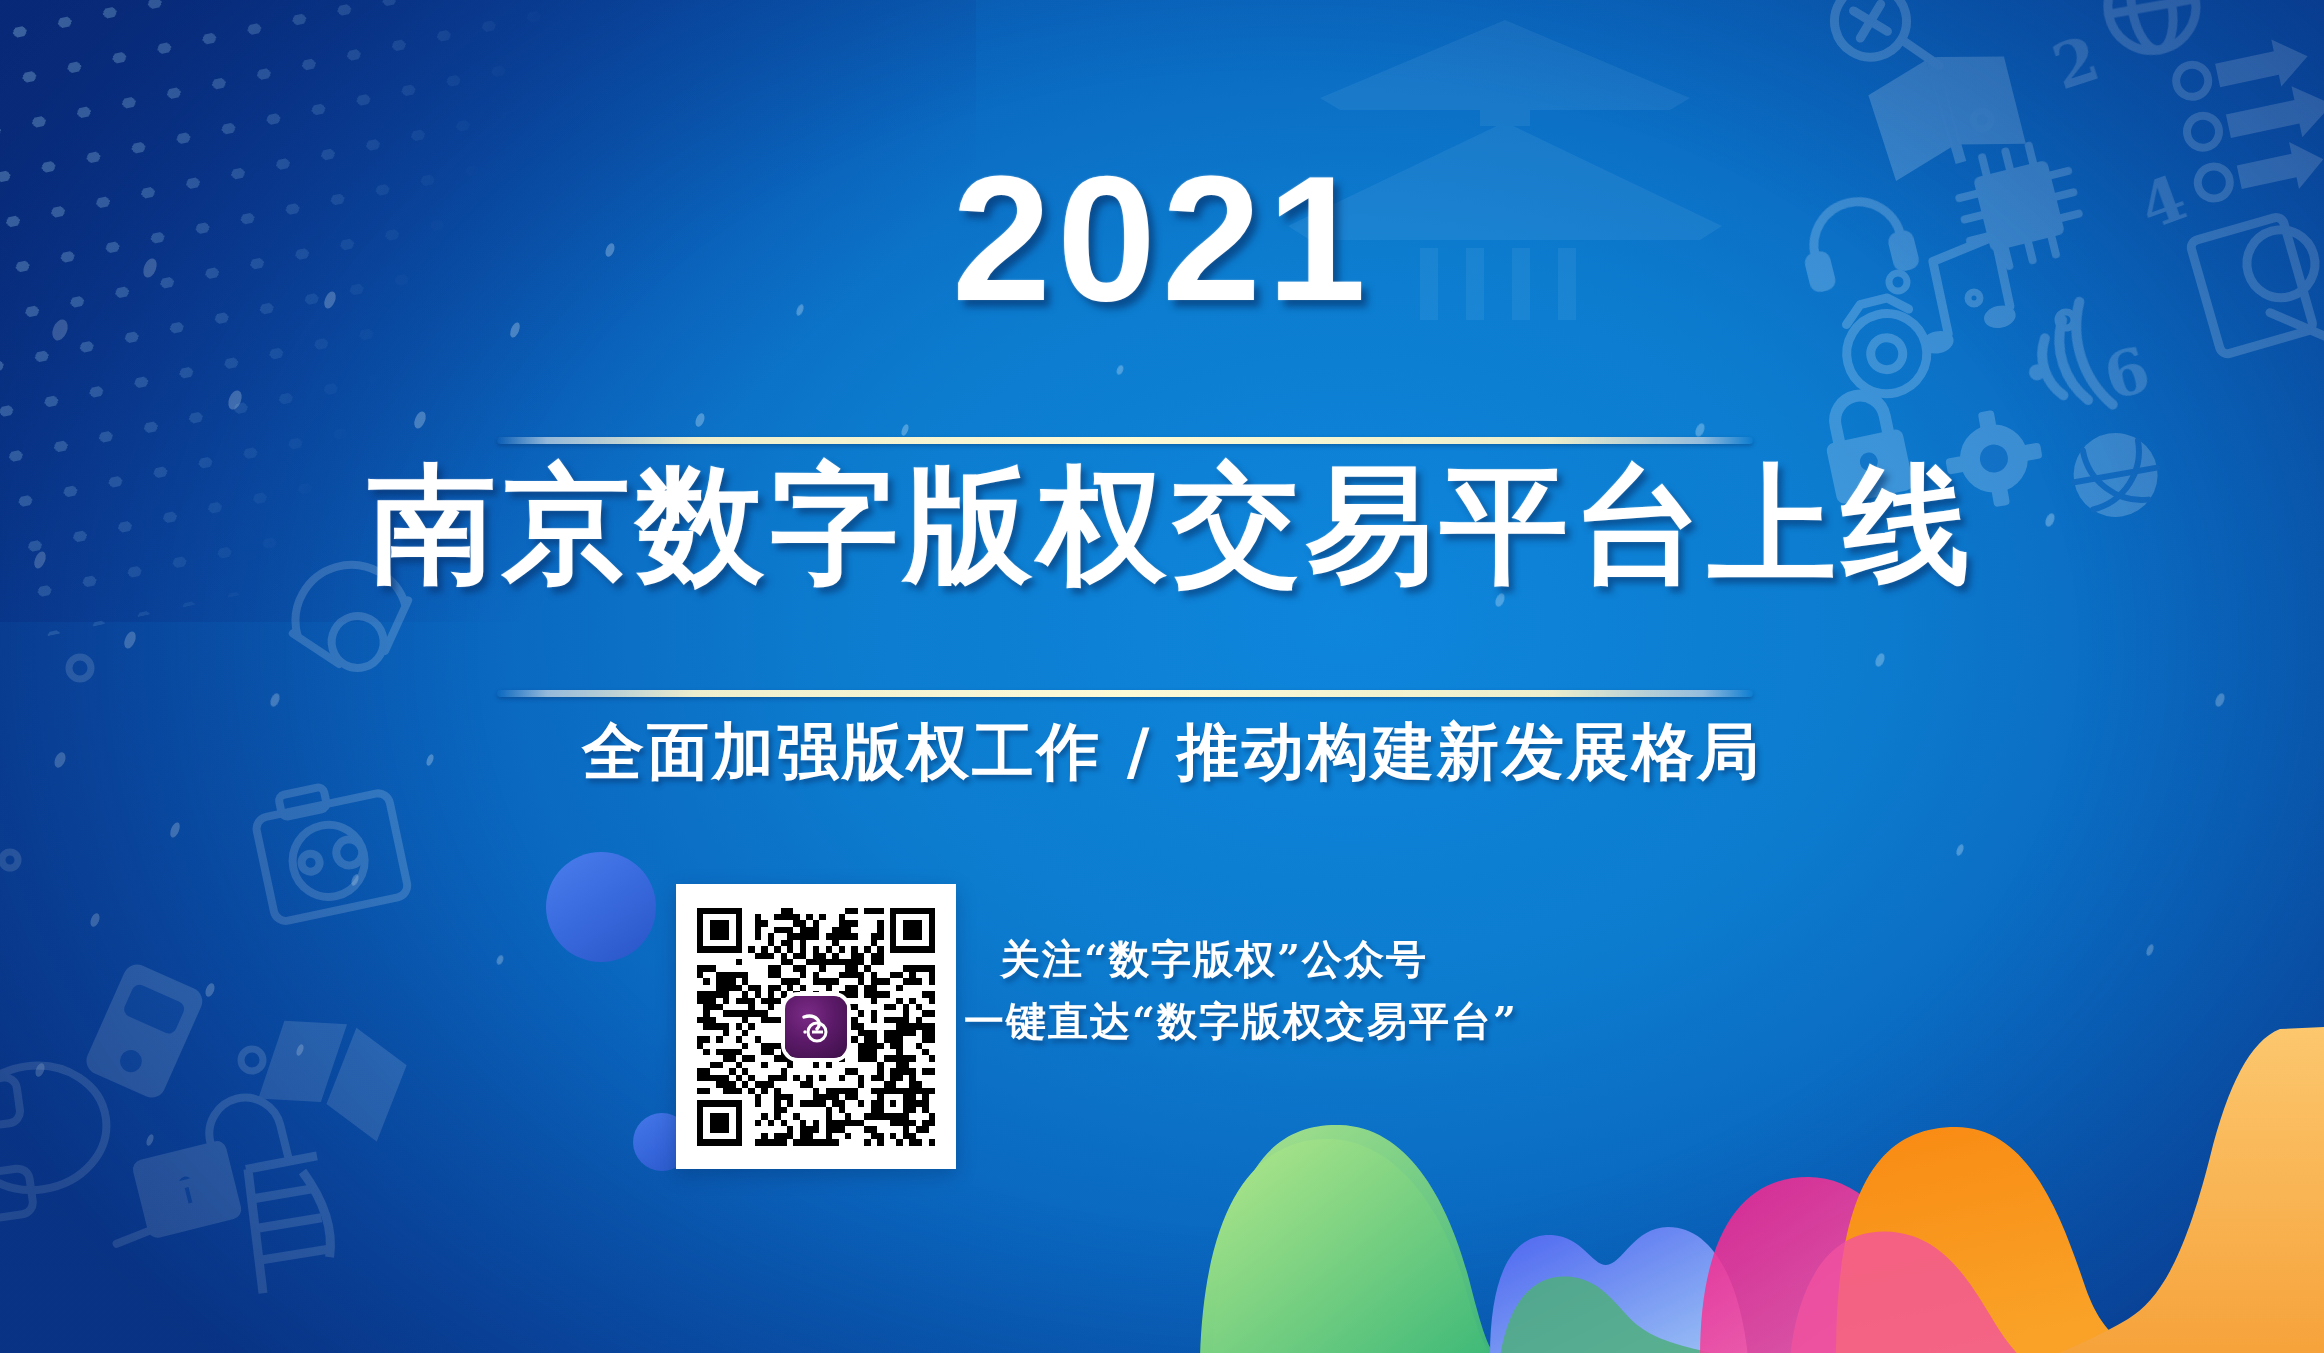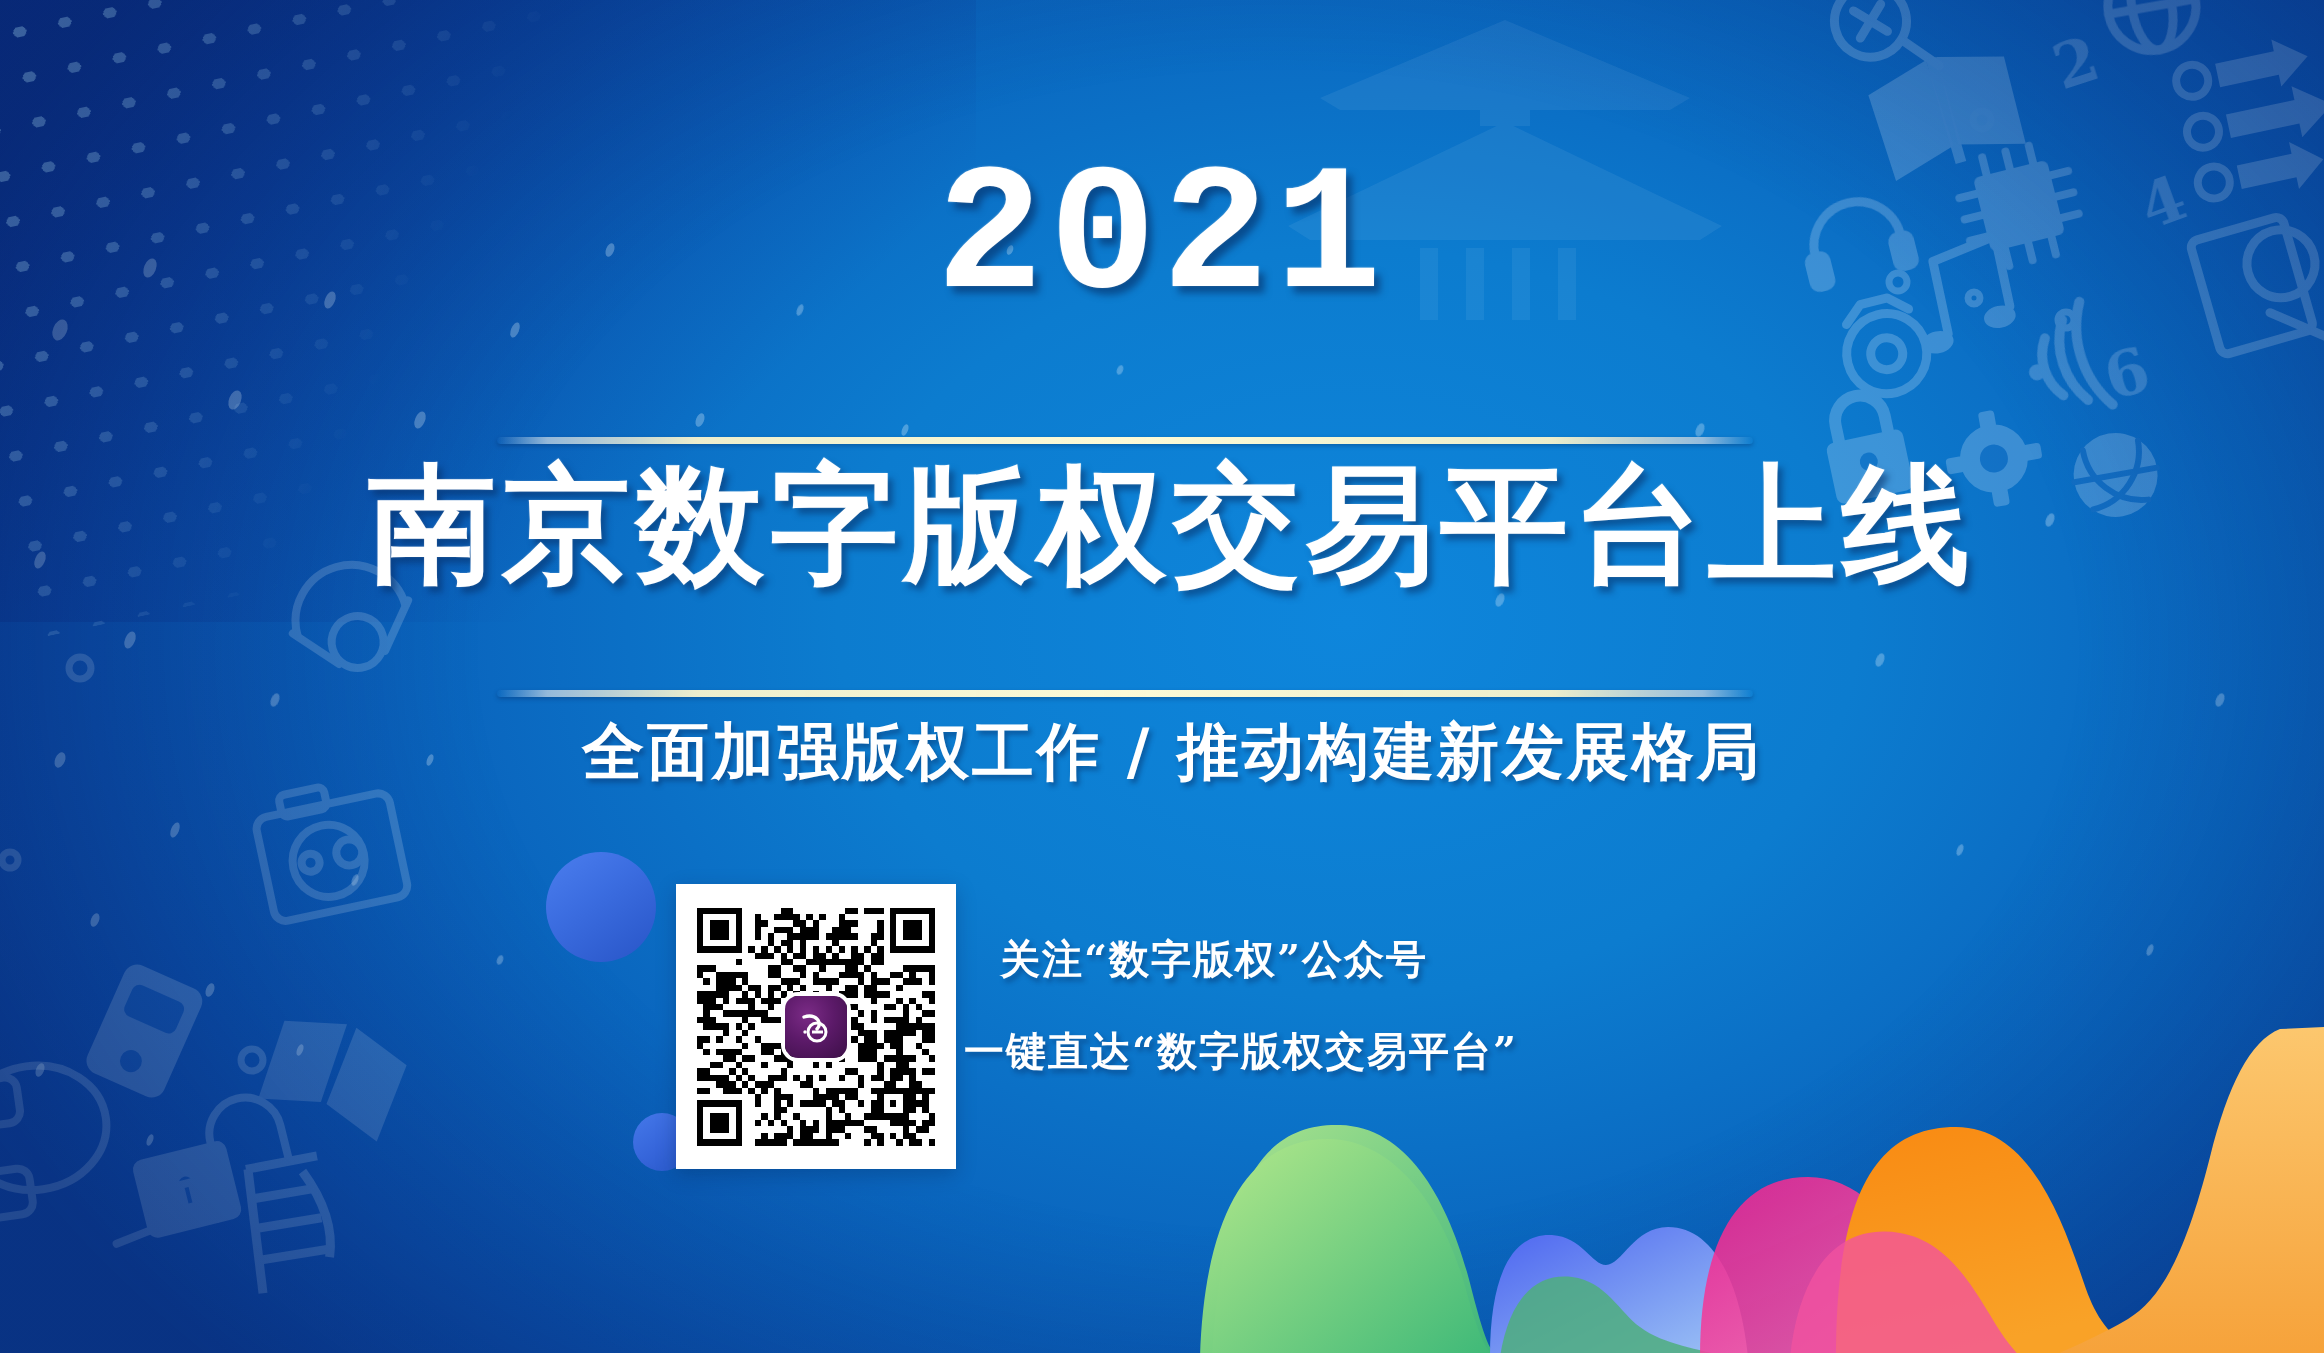--- a/index.html
+++ b/index.html
@@ -50,21 +50,21 @@
 
   
   .blobs{position:absolute;left:0;bottom:-4px;width:100%;height:330px;pointer-events:none;}
 
   
   .content{position:absolute;inset:0;}
 
   .year{
     position:absolute;left:0;right:0;top:150px;
     text-align:center;
-    font-family:Liberation Mono, monospace;
+    font-family:Liberation Sans, sans-serif;
     font-weight:700;
     font-size:178px;line-height:1;
     letter-spacing:6px;
     color:#ffffff;
     text-shadow:6px 7px 7px rgba(6,40,92,.55), 0 0 2px rgba(255,255,255,.5);
   }
 
   .rule{
     position:absolute;height:7px;left:497px;width:1256px;border-radius:4px;
     background:linear-gradient(90deg,
@@ -136,21 +136,21 @@
   .qr-caption{
     position:absolute;left:1000px;top:928px;width:700px;
     font-family:"DejaVu Serif","Liberation Serif",serif;
     font-weight:700;
     color:#ffffff;
     font-size:40px;line-height:1.55;
     letter-spacing:2px;
     text-shadow:3px 4px 5px rgba(6,42,96,.45);
     white-space:nowrap;
   }
-  .qr-caption .l2{margin-left:-36px;margin-top:30px;}
+  .qr-caption .l2{margin-left:-36px;}
 </style>
 </head>
 <body>
 
 <div id="poster">
 
   <div class="topdark"></div>
 
   <div class="halftone"></div>
   <div class="halftone2"></div>

